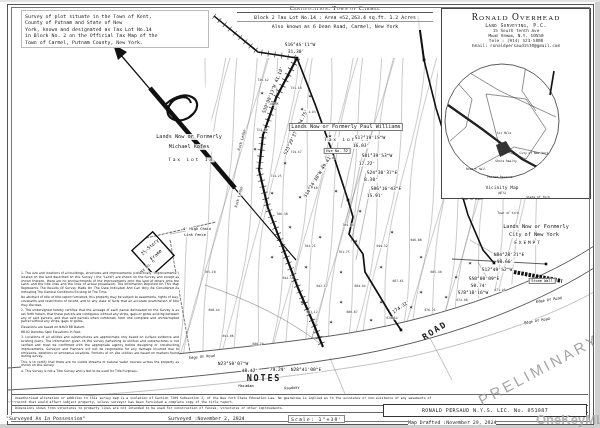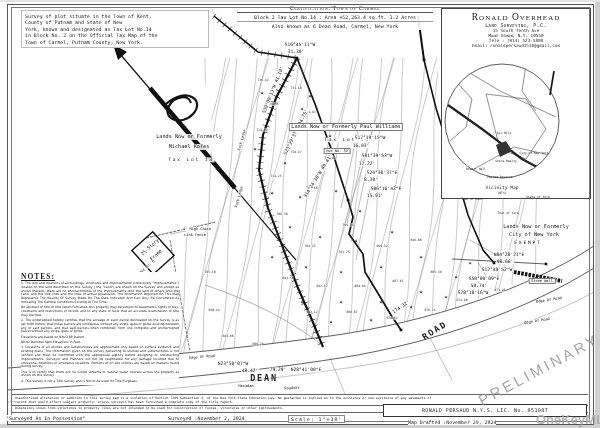--- a/index.html
+++ b/index.html
@@ -244,21 +244,21 @@
       <span class="lbl sz-m" style="left: 473px; top: 293px;">S78°18'16"W</span>
       <span class="lbl sz-s boxed" style="left: 542px; top: 281px;">Stone Wall</span>
       <span class="lbl sz-s" style="left: 549px; top: 300px; transform: translate(-50%, -50%) rotate(-9deg);">Edge Of Road</span>
       <span class="lbl sz-s" style="left: 537px; top: 321px; transform: translate(-50%, -50%) rotate(-10deg);">Edge Of Road</span>
       <span class="lbl sz-s" style="left: 202px; top: 357px; transform: translate(-50%, -50%) rotate(-5deg);">Edge Of Road</span>
       <span class="lbl sz-m" style="left: 233px; top: 364px;">N23°50'07"W</span>
       <span class="lbl sz-m" style="left: 250px; top: 371px;">48.42'</span>
       <span class="lbl sz-m" style="left: 278px; top: 370px;">79.29'</span>
       <span class="lbl sz-m" style="left: 306px; top: 370px;">N28°41'00"E</span>
       <span class="lbl sz-m" style="left: 401px; top: 307px; transform: translate(-50%, -50%) rotate(-35deg);">174.32'</span>
-      <span class="lbl sz-xl spaced" style="left: 264px; top: 379px;">DEAN</span>
+      <span class="lbl sz-xl spaced" style="left: 264px; top: 379px;">NOTES</span>
       <span class="lbl sz-xl spaced" style="left: 435px; top: 331px; transform: translate(-50%, -50%) rotate(-32deg);">ROAD</span>
       <span class="lbl sz-s" style="left: 246px; top: 386px;">Macadam</span>
       <span class="lbl sz-s" style="left: 292px; top: 388px; transform: translate(-50%, -50%) rotate(-4deg);">Roadway</span>
       <span class="lbl sz-s" style="left: 197px; top: 229px;">4' High Chain</span>
       <span class="lbl sz-s" style="left: 195px; top: 235px;">Link Fence</span>
       <span class="lbl sz-m" style="left: 150px; top: 247px; transform: translate(-50%, -50%) rotate(-42deg);">2½-Story</span>
       <span class="lbl sz-m" style="left: 156px; top: 255px; transform: translate(-50%, -50%) rotate(-42deg);">Frame</span>
       <span class="lbl sz-s" style="left: 147px; top: 267px; transform: translate(-50%, -50%) rotate(-42deg);">Hse No. 6</span>
       <span class="lbl sz-s" style="left: 173px; top: 298px; transform: translate(-50%, -50%) rotate(-83deg);">Overhead Utility Wires</span>
     </div>
@@ -325,21 +325,20 @@
       <span class="spot" style="left: 430px; top: 310px;">676.21</span>
       <span class="spot" style="left: 462px; top: 300px;">674.08</span>
       <span class="spot" style="left: 500px; top: 290px;">671.95</span>
       <span class="spot" style="left: 210px; top: 272px;">705.18</span>
       <span class="spot" style="left: 214px; top: 310px;">698.44</span>
       <span class="spot" style="left: 228px; top: 336px;">693.06</span>
       <span class="spot" style="left: 258px; top: 344px;">688.70</span>
     </div>
 
   <div id="notes">
-    <h3>NOTES:</h3>
     <div>
 
     <p>1. The size and locations of all buildings, structures and improvements (collectively "Improvements") located on the land described on this Survey ( the "Land") are shown on the Survey and except as shown thereon, there are no encroachments of the Improvements onto the land of others onto the Land, and the title lines and the lines of actual possession. The Information Depicted On This Map Represents The Results Of Survey Made On The Date Indicated And Can Only Be Considered As Indicating The General Conditions Existing At The Time.</p>
         <p>No abstract of title or title report furnished, this property may be subject to easements, rights of way, covenants and restrictions of record, and to any state of facts that an accurate examination of title may disclose.</p>
         <p>2. The undersigned hereby certifies that the acreage of each parcel delineated on the Survey is as set forth herein, that these parcels are contiguous without any strips, gaps or gores existing between any of said parcels, and that said parcels when combined, form one complete and uninterrupted parcel without any strips, gaps or gores.</p>
         <p>Elevations are based on NAVD 88 Datum.</p>
         <p>88.02 Denotes Spot Elevations in Feet.</p>
         <p>3. Locations of all utilities and substructures are approximate only based on surface evidence and existing plans. The information given on the survey pertaining to utilities and substructures is not verified and must be confirmed with the appropriate agency before designing or constructing improvements. Surveyor and Planners will not be responsible for any damage incurred due to omissions, deletions or erroneous locations. Portions of on site utilities are based on markers found during survey.</p>
         <p>This is to certify that there are no visible streams or natural water courses across the property as shown on this survey.</p>
         <p>4. This Survey is not a Title Survey and is Not to be used for Title Purposes.</p>

